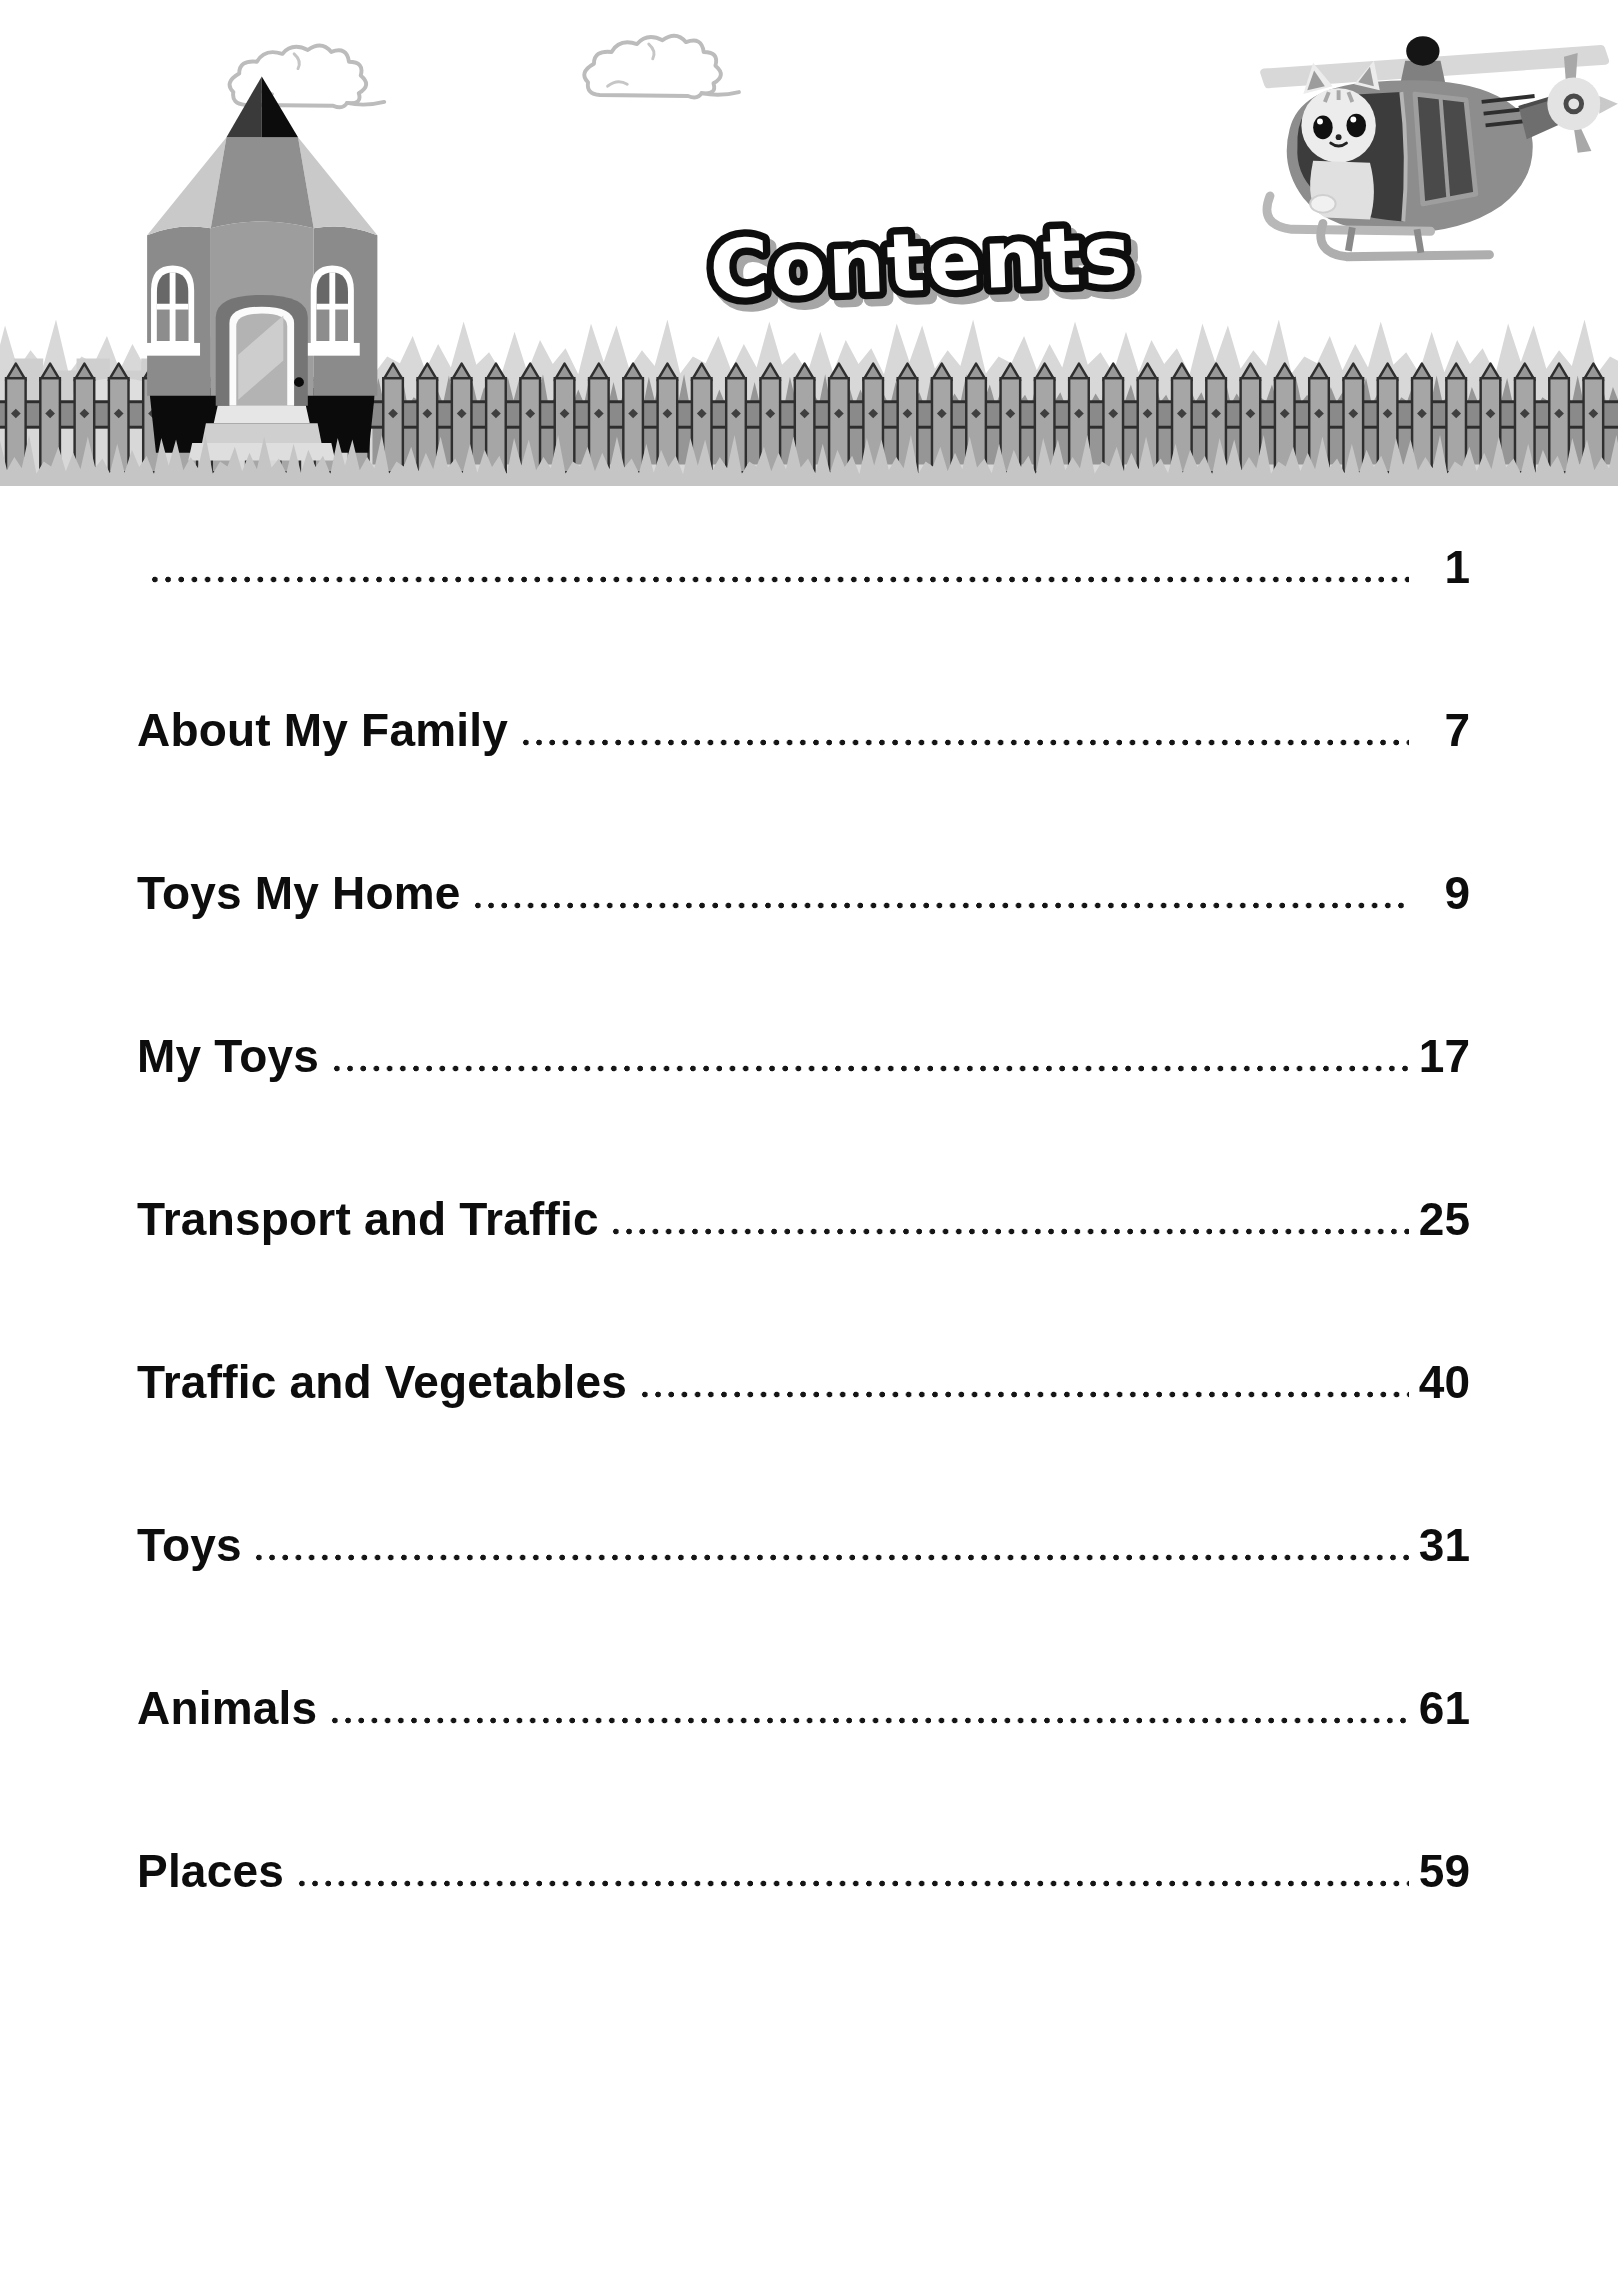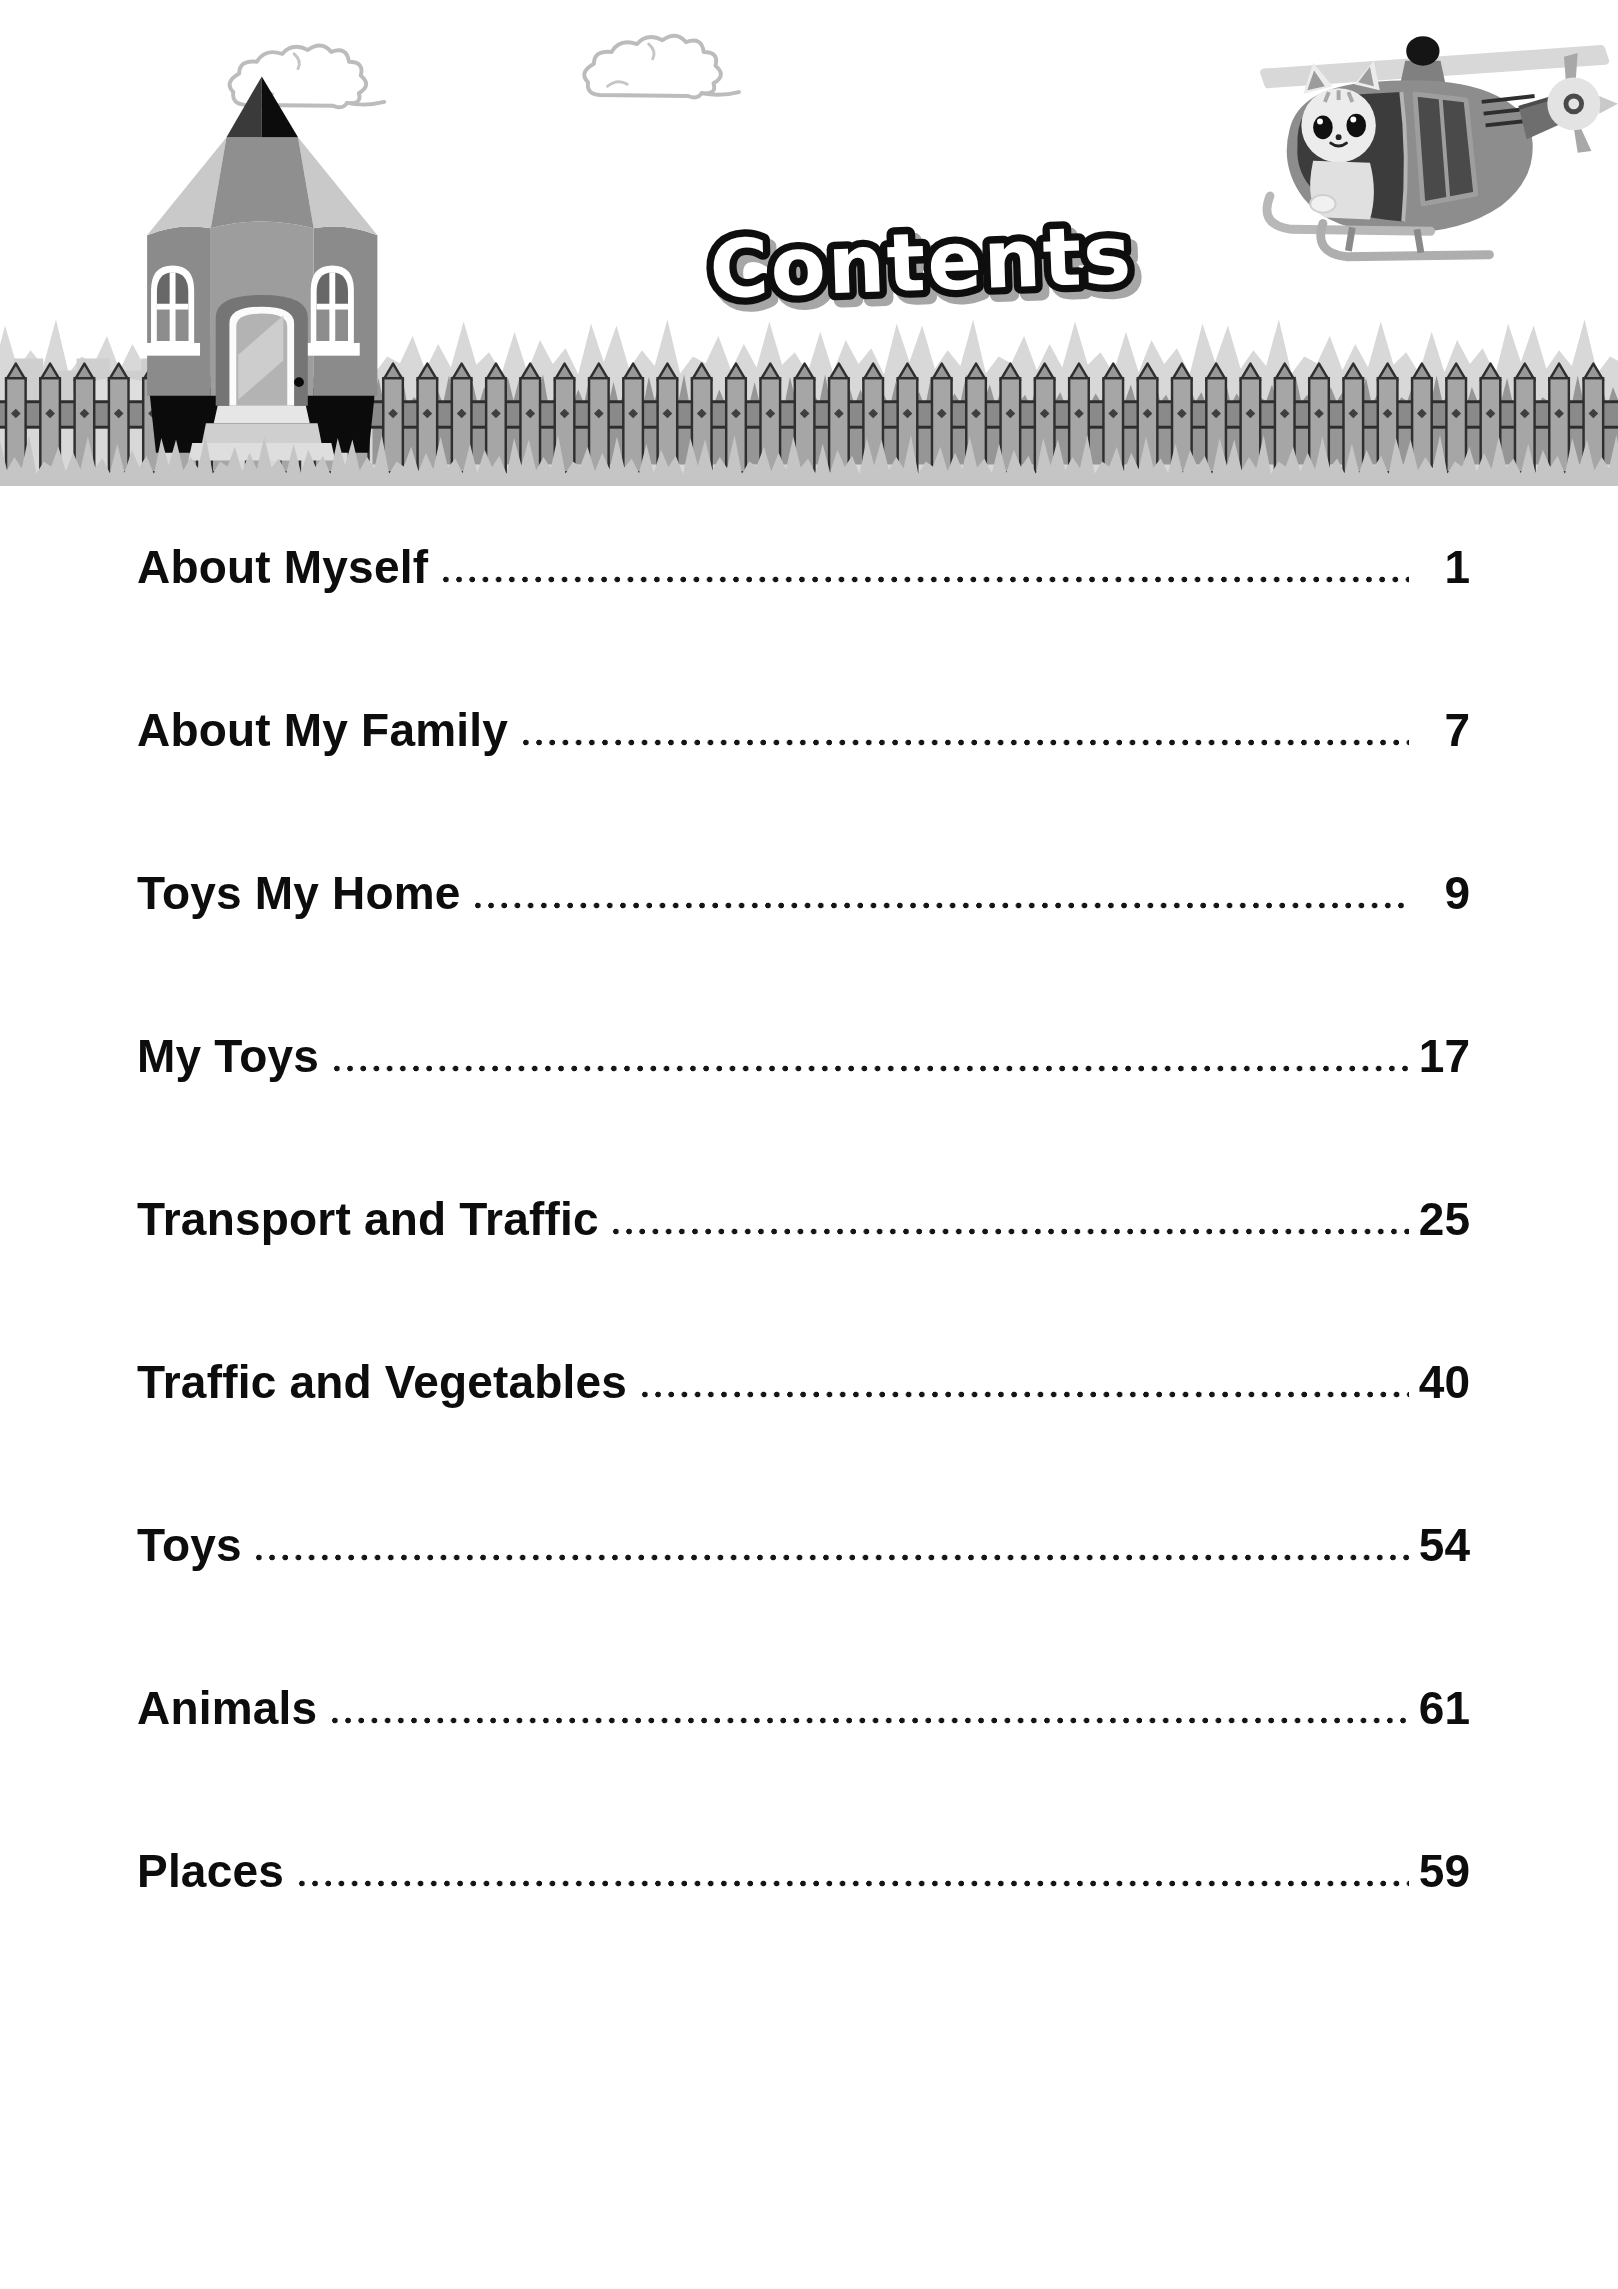--- a/index.html
+++ b/index.html
@@ -277,21 +277,20 @@
       <path d="M1350,228 Q1340,258 1374,262 L1520,260" stroke="#aeaeae" stroke-width="9" fill="none" stroke-linecap="round"></path>
       <path d="M1380,232 L1376,256 M1446,234 L1450,258" stroke="#8a8a8a" stroke-width="7"></path>
     </g>
 
     <text x="946" y="303" text-anchor="middle" font-family="'DejaVu Sans', sans-serif" font-size="82" font-weight="bold" letter-spacing="2" fill="#a6a6a6" stroke="#a6a6a6" stroke-width="16" paint-order="stroke" stroke-linejoin="round" transform="rotate(-2 940 265)">Contents</text>
     <text x="940" y="296" text-anchor="middle" font-family="'DejaVu Sans', sans-serif" font-size="82" font-weight="bold" letter-spacing="2" fill="#ffffff" stroke="#0e0e0e" stroke-width="15" paint-order="stroke" stroke-linejoin="round" transform="rotate(-2 940 265)">Contents</text>
   </svg>
 
   <div class="toc">
     <div class="toc-row">
-      <span class="toc-label">About Myself</span>
       <span class="toc-dots"></span>
       <span class="toc-page">1</span>
     </div>
     <div class="toc-row">
       <span class="toc-label">About My Family</span>
       <span class="toc-dots"></span>
       <span class="toc-page">7</span>
     </div>
     <div class="toc-row">
       <span class="toc-label">Toys My Home</span>
@@ -309,21 +308,21 @@
       <span class="toc-page">25</span>
     </div>
     <div class="toc-row">
       <span class="toc-label">Traffic and Vegetables</span>
       <span class="toc-dots"></span>
       <span class="toc-page">40</span>
     </div>
     <div class="toc-row">
       <span class="toc-label">Toys</span>
       <span class="toc-dots"></span>
-      <span class="toc-page">54</span>
+      <span class="toc-page">31</span>
     </div>
     <div class="toc-row">
       <span class="toc-label">Animals</span>
       <span class="toc-dots"></span>
       <span class="toc-page">61</span>
     </div>
     <div class="toc-row">
       <span class="toc-label">Places</span>
       <span class="toc-dots"></span>
       <span class="toc-page">59</span>

